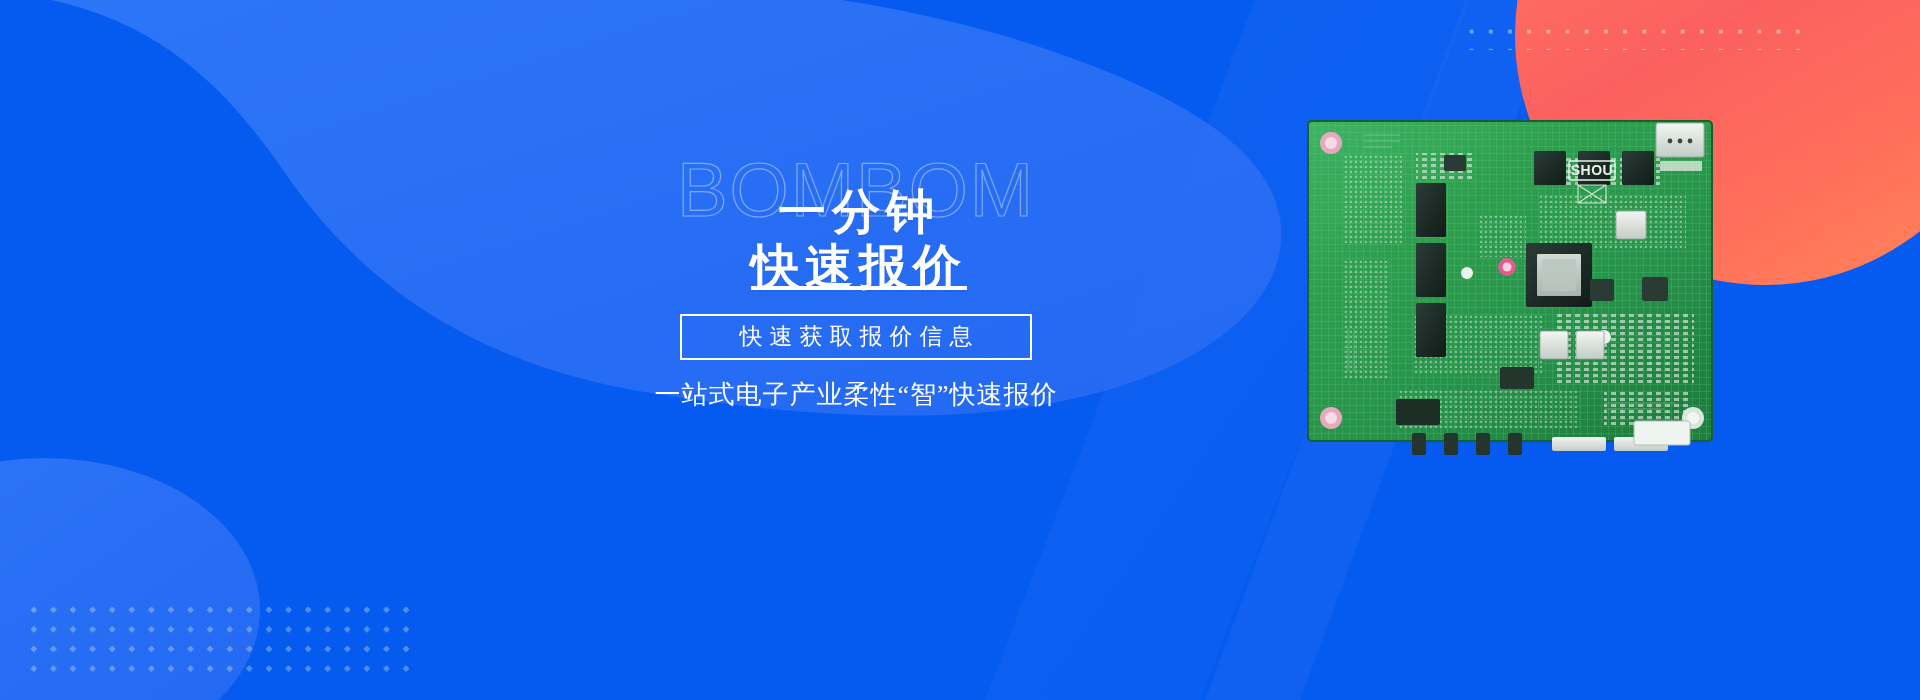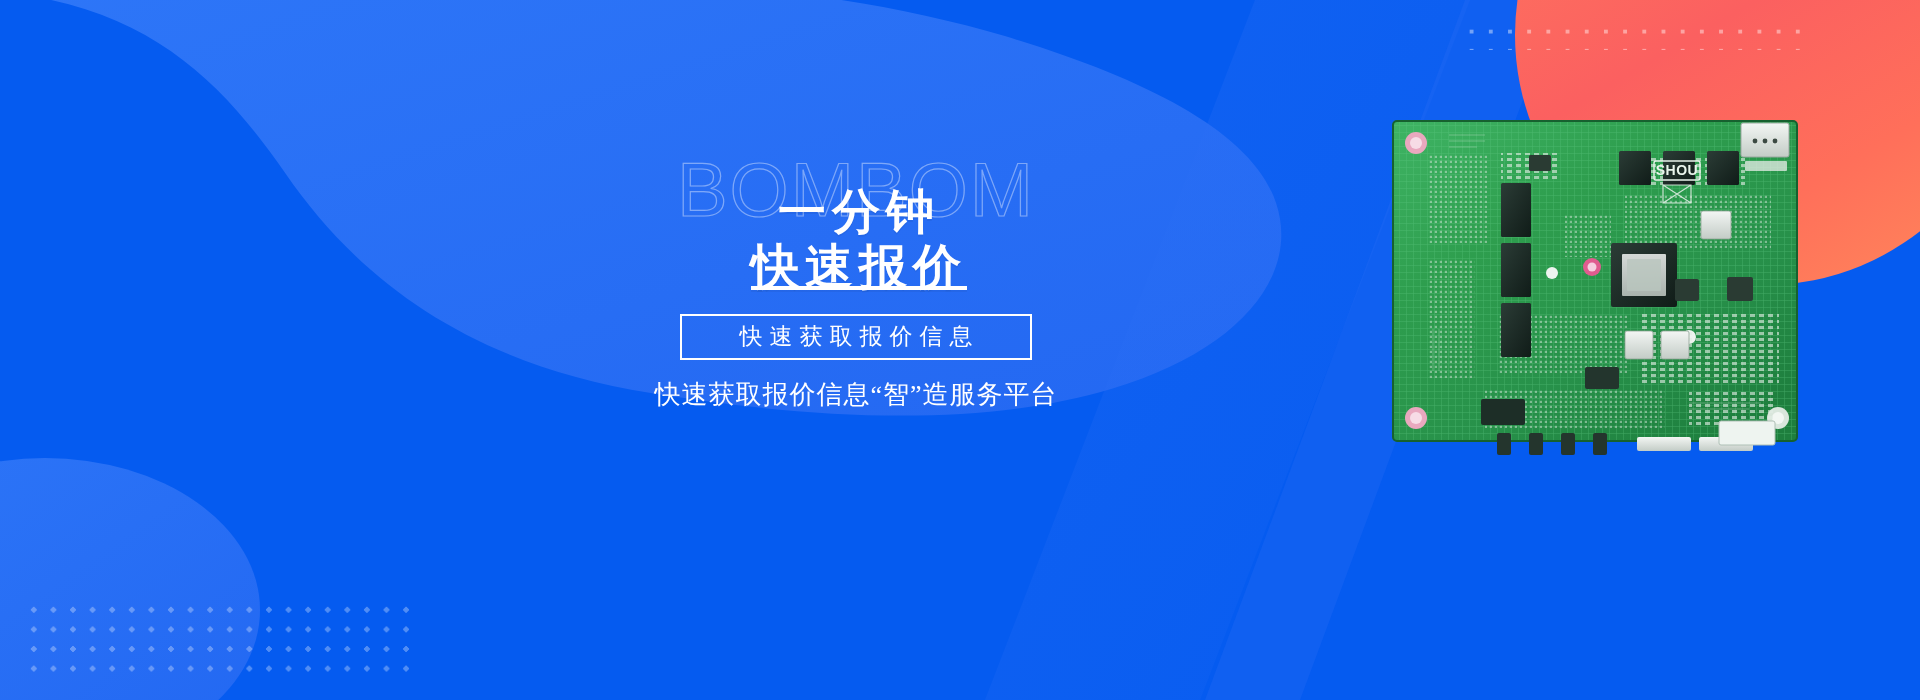--- a/index.html
+++ b/index.html
@@ -118,21 +118,21 @@
     font-size:26px;
     font-weight:400;
     letter-spacing:1px;
     white-space:nowrap;
     font-family:"Liberation Serif","DejaVu Serif",serif;
   }
 
   
   .pcb-wrap{
     position:absolute;
-    left:1389px;
+    left:1304px;
     top:115px;
     width:416px;
     height:345px;
     text-align:center;
   }
   .pcb-svg{display:block;width:416px;height:345px;}
 </style>
 </head>
 <body>
 
@@ -174,21 +174,21 @@
 
       <div class="headline">
         <span class="l1">一分钟</span>
         <span class="l2">快速报价</span>
       </div>
 
       <div class="cta">
         <span class="cta-label">快速获取报价信息</span>
       </div>
 
-      <div class="tagline">快速获取报价信息“智”造服务平台</div>
+      <div class="tagline">一站式电子产业柔性“智”快速报价</div>
     </div>
   </div>
 
   <div class="pcb-wrap">
     <svg class="pcb-svg" viewBox="0 0 416 345">
       <defs>
         <linearGradient id="pcbGrad" x1="0" y1="0" x2="0.8" y2="1">
           <stop offset="0%" stop-color="#3FB464"></stop>
           <stop offset="35%" stop-color="#2E9E4E"></stop>
           <stop offset="70%" stop-color="#27914A"></stop>

